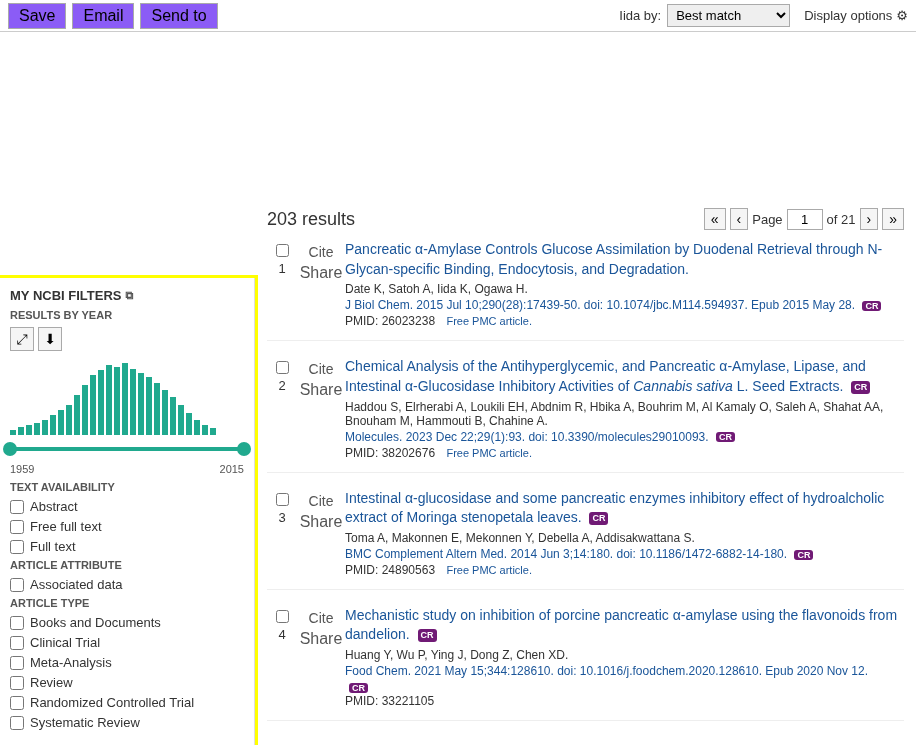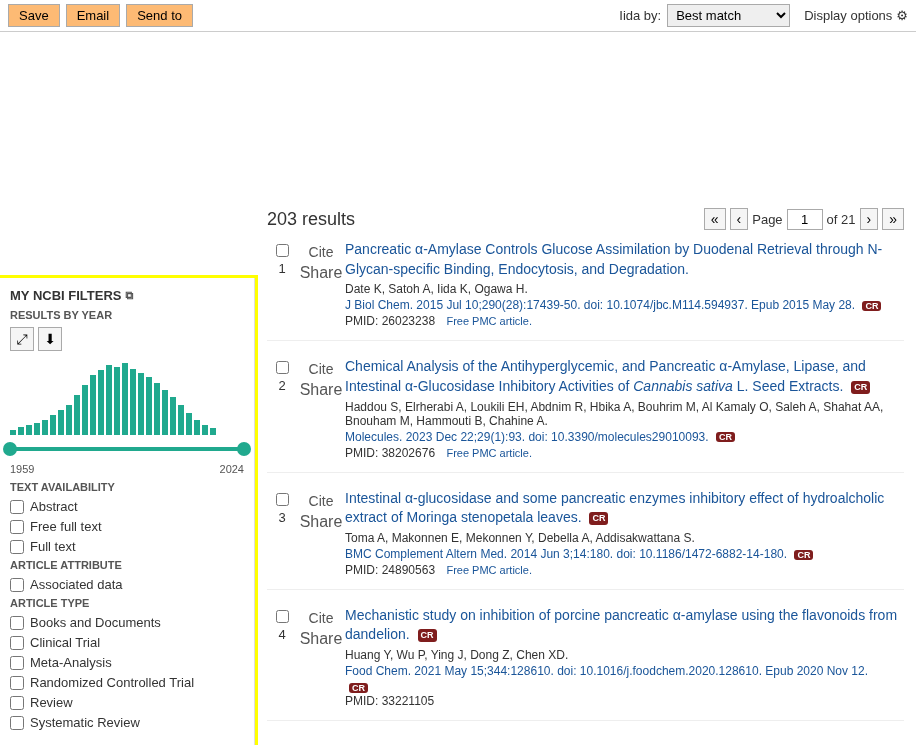--- a/index.html
+++ b/index.html
@@ -10,23 +10,23 @@
       display: flex;
       align-items: center;
       border-bottom: 1px solid #ccc;
       padding: 4px 8px;
       gap: 6px;
       height: 32px;
     }
     .toolbar button {
       padding: 3px 10px;
       border: 1px solid #aaa;
-      background: #fdba74;
-      cursor: pointer;
-      font-size: 13px;
+      background: #8b5cf6;
+      cursor: pointer;
+      font-size: 16px;
     }
     .toolbar .sort-by-label { margin-left: auto; font-size: 13px; }
     .toolbar select {
       padding: 2px 4px;
       font-size: 13px;
       border: 1px solid #aaa;
     }
     .toolbar .display-options {
       display: flex;
       align-items: center;
@@ -264,21 +264,21 @@
       font-size: 12px;
       color: #333;
     }
     .free-pmc {
       font-size: 11px;
       color: #1a5599;
       margin-left: 8px;
     }
     .cr-badge {
       display: inline-block;
-      background: #7f1d1d;
+      background: #701a75;
       color: #fff;
       font-size: 9px;
       font-weight: bold;
       padding: 0 3px;
       border-radius: 3px;
       margin-left: 4px;
       vertical-align: middle;
     }
   </style>
 </head>
@@ -345,21 +345,21 @@
           <rect x="200" y="73" width="6" height="7" fill="#20a98e"></rect>
         </svg>
       </div>
       <div class="range-slider-container">
         <div class="range-track"></div>
         <div class="range-thumb left"></div>
         <div class="range-thumb right"></div>
       </div>
       <div class="year-range">
         <span>1959</span>
-        <span>2024</span>
+        <span>2015</span>
       </div>
     </div>
 
     <div class="sidebar-section-title">TEXT AVAILABILITY</div>
     <div id="text-filters">
       <div class="filter-item">
         <input type="checkbox" id="abstract" style="">
         <label for="abstract">Abstract</label>
       </div>
       <div class="filter-item">
@@ -388,26 +388,26 @@
       </div>
       <div class="filter-item">
         <input type="checkbox" id="clinical_trial" style="">
         <label for="clinical_trial">Clinical Trial</label>
       </div>
       <div class="filter-item">
         <input type="checkbox" id="meta_analysis" style="">
         <label for="meta_analysis">Meta-Analysis</label>
       </div>
       <div class="filter-item">
+        <input type="checkbox" id="review" style="">
+        <label for="review">Review</label>
+      </div>
+      <div class="filter-item">
         <input type="checkbox" id="rct" style="">
         <label for="rct">Randomized Controlled Trial</label>
-      </div>
-      <div class="filter-item">
-        <input type="checkbox" id="review" style="">
-        <label for="review">Review</label>
       </div>
       <div class="filter-item">
         <input type="checkbox" id="systematic_review" style="">
         <label for="systematic_review">Systematic Review</label>
       </div>
     </div>
   </div>
 
   <div class="content-area">
     <div class="results-header">

